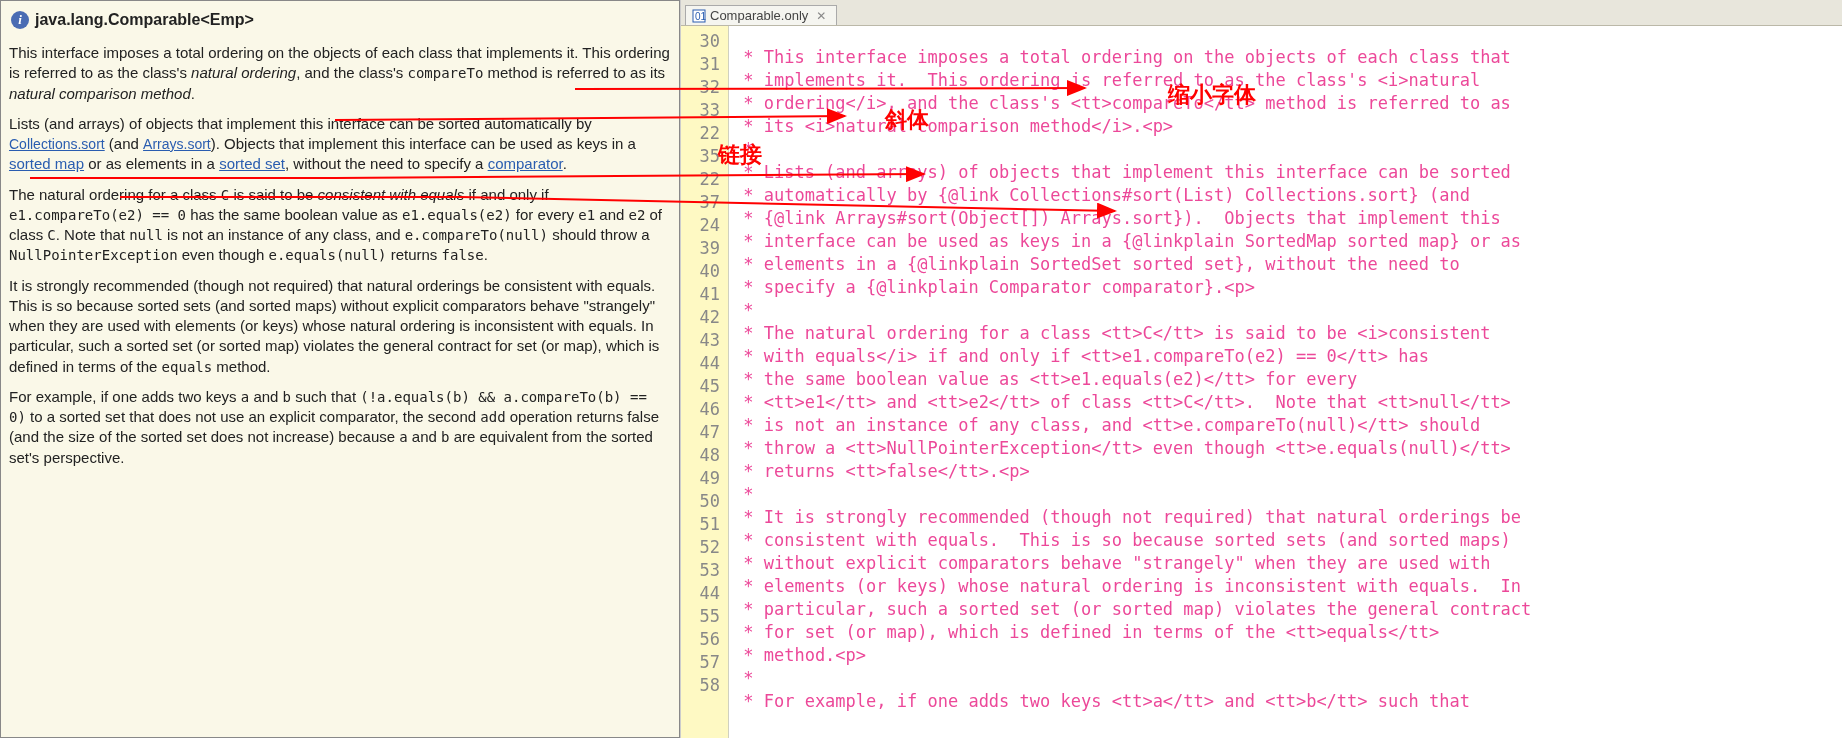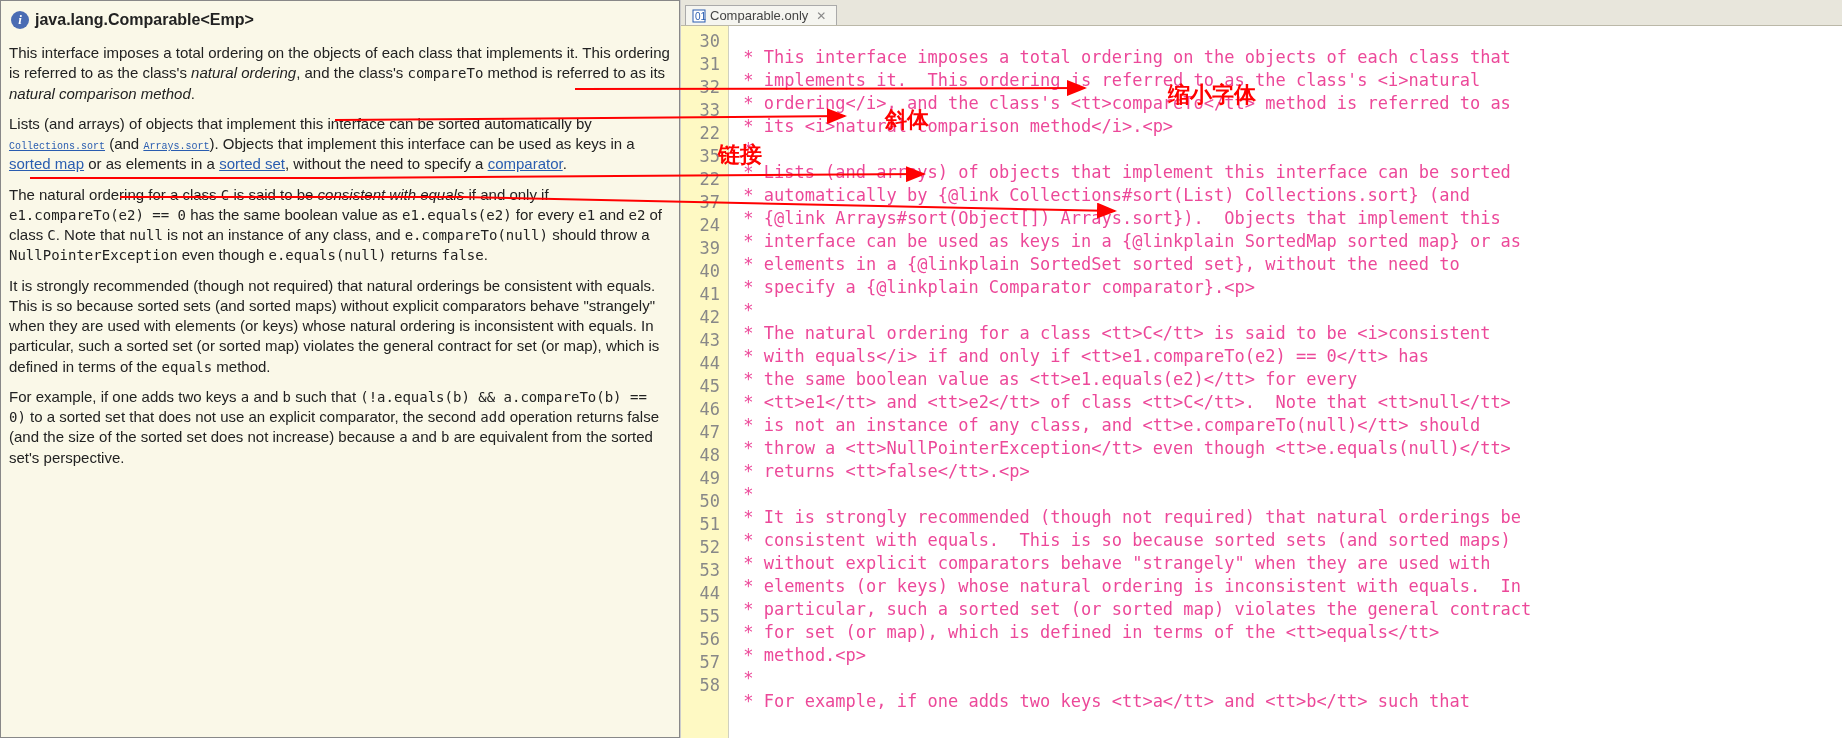--- a/index.html
+++ b/index.html
@@ -41,21 +41,21 @@
     justify-content: center;
     font-size: 13px;
     font-weight: bold;
     font-family: Georgia, serif;
     font-style: italic;
   }
   .left-pane p { margin: 10px 0; line-height: 1.35; }
   .left-pane i { font-style: italic; }
   .left-pane tt, .left-pane code { font-family: Consolas, monospace; font-size: 14px; }
   .left-pane a { color: #2A5DB0; text-decoration: underline; }
-  .left-pane a.code { font-family: Liberation Mono, monospace; font-size: 10px; }
+  .left-pane a.code { font-family: Liberation Sans, sans-serif; font-size: 14px; }
 
   .right-pane {
     flex: 1;
     height: 100%;
     background: #fff;
     display: flex;
     flex-direction: column;
     border-left: 1px solid #ccc;
   }
   .tab-bar {

